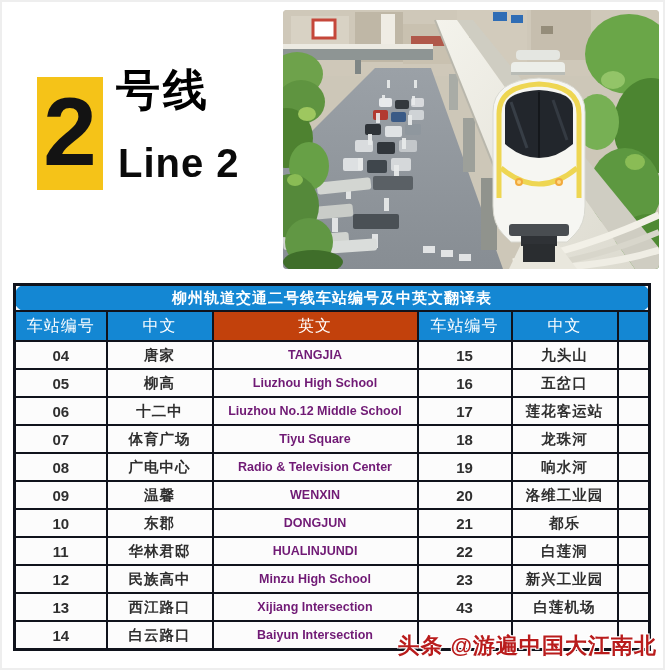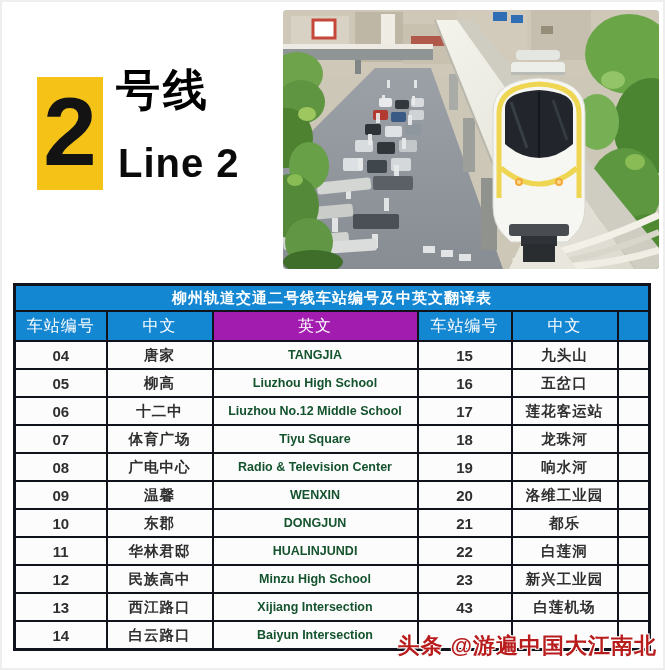--- a/index.html
+++ b/index.html
@@ -37,29 +37,29 @@
     position:absolute;left:13px;top:283px;width:637px;
     border-collapse:collapse;table-layout:fixed;
     border:3px solid #10131c;background:#fbfbfb;
   }
   table.stations th,table.stations td{
     border:2px solid #10131c;text-align:center;vertical-align:middle;
     padding:0;white-space:nowrap;overflow:hidden;
   }
   th.title{
     height:24px;color:#ffffff;font-size:15px;font-weight:bold;
-    text-align:center;padding-left:150px;letter-spacing:1px;
+    text-align:center;padding-left:150px;letter-spacing:1px;border-radius:10px;
   }
   tr.cols th{
     height:28px;color:#ffffff;font-size:16px;font-weight:normal;letter-spacing:1px;
   }
   tbody td{height:26px;font-weight:bold;color:#2f2f2f;background:#fcfcfc;}
   tbody td.num{font-size:15px;}
   tbody td.cn{font-size:14.5px;letter-spacing:1px;margin-top:23px;}
-  tbody td.en{font-size:12.5px;color:#14532d;letter-spacing:0;}
+  tbody td.en{font-size:12.5px;color:#701a75;letter-spacing:0;}
   tbody td.stub{background:#fcfcfc;}
 
   
   .watermark{
     position:absolute;right:8px;top:631px;z-index:60;
     font-size:22px;font-weight:bold;color:#b91c1c;letter-spacing:1px;
     text-shadow:-1px -1px 0 #fff,1px -1px 0 #fff,-1px 1px 0 #fff,1px 1px 0 #fff;
   }
 </style>
 </head>
@@ -227,21 +227,21 @@
       <col style="width:106px">
       <col style="width:32px">
   </colgroup>
   <thead>
     <tr>
       <th class="title" colspan="6" style="background: rgb(20, 135, 211);">柳州轨道交通二号线车站编号及中英文翻译表</th>
     </tr>
     <tr class="cols">
       <th style="background: rgb(20, 135, 211);">车站编号</th>
       <th style="background: rgb(20, 135, 211);">中文</th>
-      <th style="background: #a21caf;">英文</th>
+      <th style="background: #c2410c;">英文</th>
       <th style="background: rgb(20, 135, 211);">车站编号</th>
       <th style="background: rgb(20, 135, 211);">中文</th>
       <th class="stub" style="background: rgb(20, 135, 211);"></th>
     </tr>
   </thead>
   <tbody>
       <tr>
         <td class="num">04</td>
         <td class="cn">唐家</td>
         <td class="en">TANGJIA</td>

